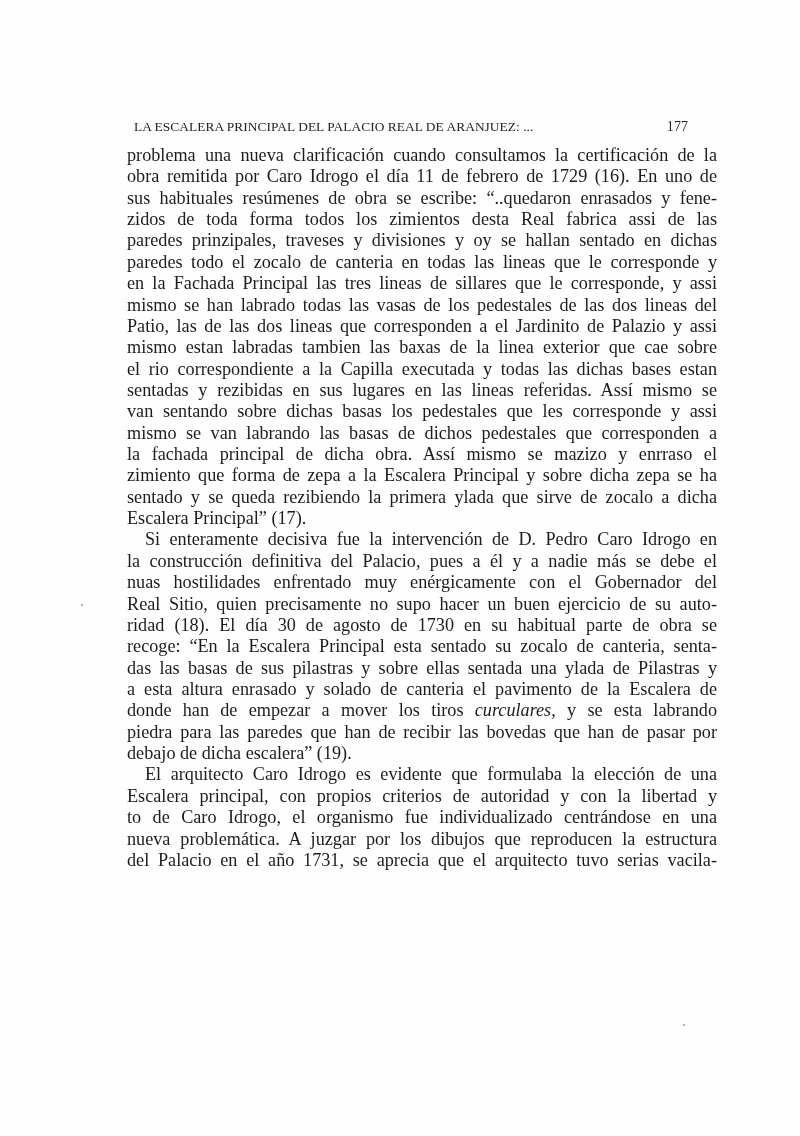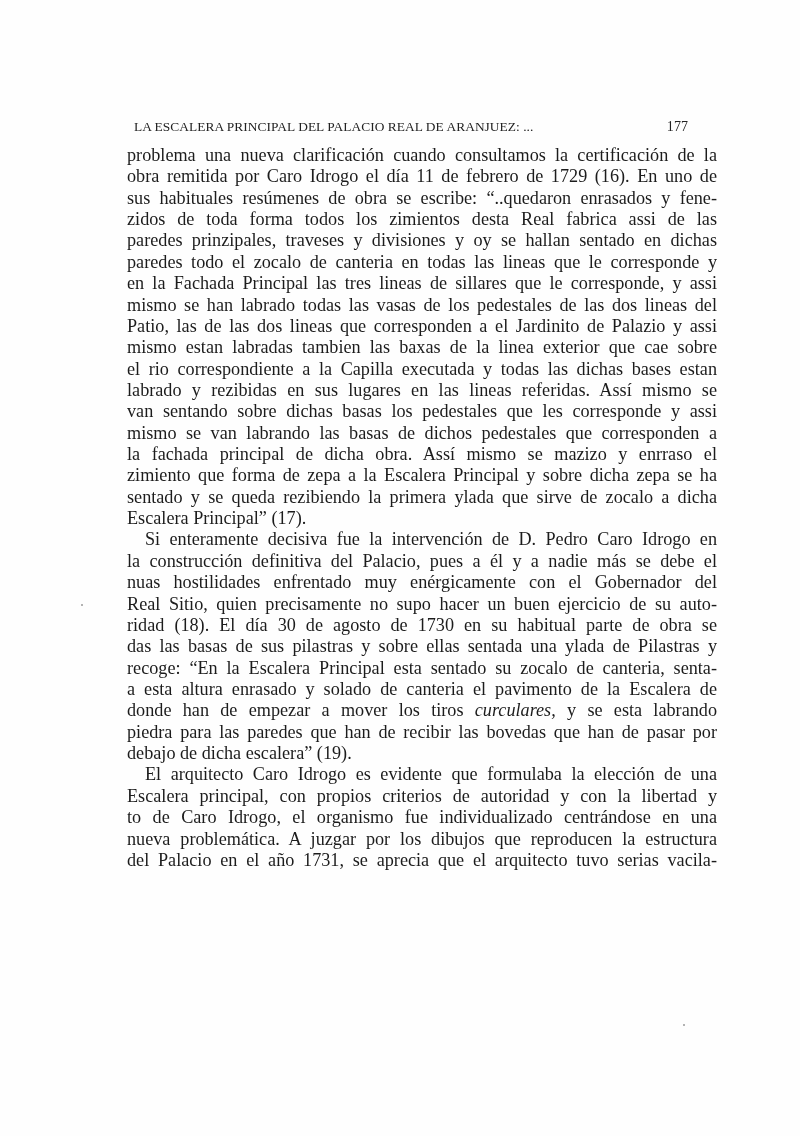--- a/index.html
+++ b/index.html
@@ -96,34 +96,34 @@
     <span class="line">obra remitida por Caro Idrogo el día 11 de febrero de 1729 (16). En uno de</span>
     <span class="line">sus habituales resúmenes de obra se escribe: “..quedaron enrasados y fene-</span>
     <span class="line">zidos de toda forma todos los zimientos desta Real fabrica assi de las</span>
     <span class="line">paredes prinzipales, traveses y divisiones y oy se hallan sentado en dichas</span>
     <span class="line">paredes todo el zocalo de canteria en todas las lineas que le corresponde y</span>
     <span class="line">en la Fachada Principal las tres lineas de sillares que le corresponde, y assi</span>
     <span class="line">mismo se han labrado todas las vasas de los pedestales de las dos lineas del</span>
     <span class="line">Patio, las de las dos lineas que corresponden a el Jardinito de Palazio y assi</span>
     <span class="line">mismo estan labradas tambien las baxas de la linea exterior que cae sobre</span>
     <span class="line">el rio correspondiente a la Capilla executada y todas las dichas bases estan</span>
-    <span class="line">labrado y rezibidas en sus lugares en las lineas referidas. Assí mismo se</span>
+    <span class="line">sentadas y rezibidas en sus lugares en las lineas referidas. Assí mismo se</span>
     <span class="line">van sentando sobre dichas basas los pedestales que les corresponde y assi</span>
     <span class="line">mismo se van labrando las basas de dichos pedestales que corresponden a</span>
     <span class="line">la fachada principal de dicha obra. Assí mismo se mazizo y enrraso el</span>
     <span class="line">zimiento que forma de zepa a la Escalera Principal y sobre dicha zepa se ha</span>
     <span class="line">sentado y se queda rezibiendo la primera ylada que sirve de zocalo a dicha</span>
     <span class="line last">Escalera Principal” (17).</span>
     <span class="line indent">Si enteramente decisiva fue la intervención de D. Pedro Caro Idrogo en</span>
     <span class="line">la construcción definitiva del Palacio, pues a él y a nadie más se debe el</span>
     <span class="line">nuas hostilidades enfrentado muy enérgicamente con el Gobernador del</span>
     <span class="line">Real Sitio, quien precisamente no supo hacer un buen ejercicio de su auto-</span>
     <span class="line">ridad (18). El día 30 de agosto de 1730 en su habitual parte de obra se</span>
+    <span class="line">recoge: “En la Escalera Principal esta sentado su zocalo de canteria, senta-</span>
     <span class="line">das las basas de sus pilastras y sobre ellas sentada una ylada de Pilastras y</span>
-    <span class="line">recoge: “En la Escalera Principal esta sentado su zocalo de canteria, senta-</span>
     <span class="line">a esta altura enrasado y solado de canteria el pavimento de la Escalera de</span>
     <span class="line"><span>donde han de empezar a mover los tiros </span><span class="it">curculares,</span><span> y se esta labrando</span></span>
     <span class="line">piedra para las paredes que han de recibir las bovedas que han de pasar por</span>
     <span class="line last">debajo de dicha escalera” (19).</span>
     <span class="line indent">El arquitecto Caro Idrogo es evidente que formulaba la elección de una</span>
     <span class="line">Escalera principal, con propios criterios de autoridad y con la libertad y</span>
     <span class="line">to de Caro Idrogo, el organismo fue individualizado centrándose en una</span>
     <span class="line">nueva problemática. A juzgar por los dibujos que reproducen la estructura</span>
     <span class="line">del Palacio en el año 1731, se aprecia que el arquitecto tuvo serias vacila-</span>
   </div>

